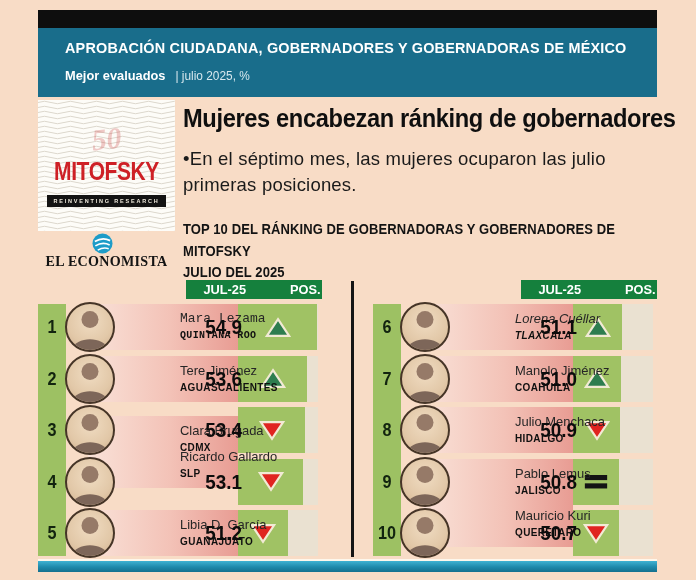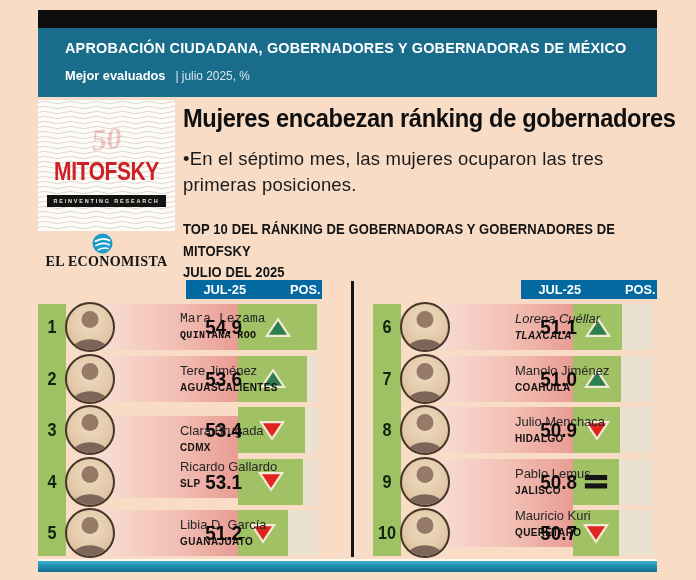--- a/index.html
+++ b/index.html
@@ -64,21 +64,21 @@
     transform:scaleX(.93); transform-origin:left top; white-space:pre-line;
     letter-spacing:.1px;
   }
 
   
   .rank-table { top:280px; width:290px; height:286px; }
   .rank-table.left  { left:38px; }
   .rank-table.right { left:373px; }
   .colhead {
     position:absolute; left:148px; top:0; width:136px; height:19px;
-    background:#0369a1; display:flex; align-items:center;gap:24px;
+    background:#15803d; display:flex; align-items:center;gap:24px;
   }
   .colhead span {
     color:#fff; font-weight:bold; font-size:13.5px; text-align:center;
     transform:scaleX(.95); display:block;
   }
   .colhead .c1 { flex:0 0 57%; }
   .colhead .c2 { flex:1; }
   .numstrip { position:absolute; left:0; top:24px; width:28px; height:252px; background:#9dc163; }
   .rank-num {
     position:absolute; left:0; width:28px; height:46px; line-height:46px;
@@ -142,21 +142,21 @@
 
 <svg class="abs econo-icon" viewBox="0 0 22 22">
   <circle cx="11" cy="11" r="10.5" fill="#1d9cc8"></circle>
   <path d="M3 9 Q11 4 19 8" fill="none" stroke="#fff" stroke-width="1.8"></path>
   <path d="M3.5 13.5 Q11 9 18.5 12.5" fill="none" stroke="#fff" stroke-width="1.8"></path>
   <path d="M6 18 Q12 14.5 17.5 16.5" fill="none" stroke="#fff" stroke-width="1.6"></path>
 </svg>
 <div class="abs econo-name">EL ECONOMISTA</div>
 
 <div class="abs headline">Mujeres encabezan ránking de gobernadores</div>
-<div class="abs lede">•En el séptimo mes, las mujeres ocuparon las tres primeras posiciones.</div>
+<div class="abs lede">•En el séptimo mes, las mujeres ocuparon las julio primeras posiciones.</div>
 <div class="abs table-title">TOP 10 DEL RÁNKING DE GOBERNADORAS Y GOBERNADORES DE MITOFSKY
 JULIO DEL 2025</div>
 
 <div class="abs rank-table left">
   <div class="colhead">
     <span class="c1">JUL-25</span>
     <span class="c2">POS.</span>
   </div>
   <div class="numstrip"></div>
   <div class="rank-num" style="top: 24px;">1</div>
@@ -221,21 +221,21 @@
           <circle cx="23" cy="15.5" r="8.5" fill="#967a68"></circle>
           <path d="M4 46 C9 31.5 37 31.5 42 46 Z" fill="#7d6659"></path>
         </svg>
       </div>
       <div class="row-track" style="top: 178.5px; width: 80px;"></div>
       <div class="row-bar" style="top: 178.5px; width: 65px;">
         <svg width="26" height="21" viewBox="0 0 28 22">
           <polygon points="2,2 26,2 14,20" fill="#e02420" stroke="#f2ead5" stroke-width="2.4"></polygon>
         </svg>
       </div>
-      <div class="row-pink" style="top: 172px;">
+      <div class="row-pink" style="top: 162px;">
         <div class="name-wrap">
           <div class="gov-name">Ricardo Gallardo</div>
           <div class="gov-state">SLP</div>
         </div>
       </div>
       <div class="score" style="top: 178.5px;">53.1</div>
       <div class="photo" style="top: 176.5px;">
         <svg width="46" height="46" viewBox="0 0 46 46">
           <circle cx="23" cy="15.5" r="8.5" fill="#967a68"></circle>
           <path d="M4 46 C9 31.5 37 31.5 42 46 Z" fill="#7d6659"></path>

